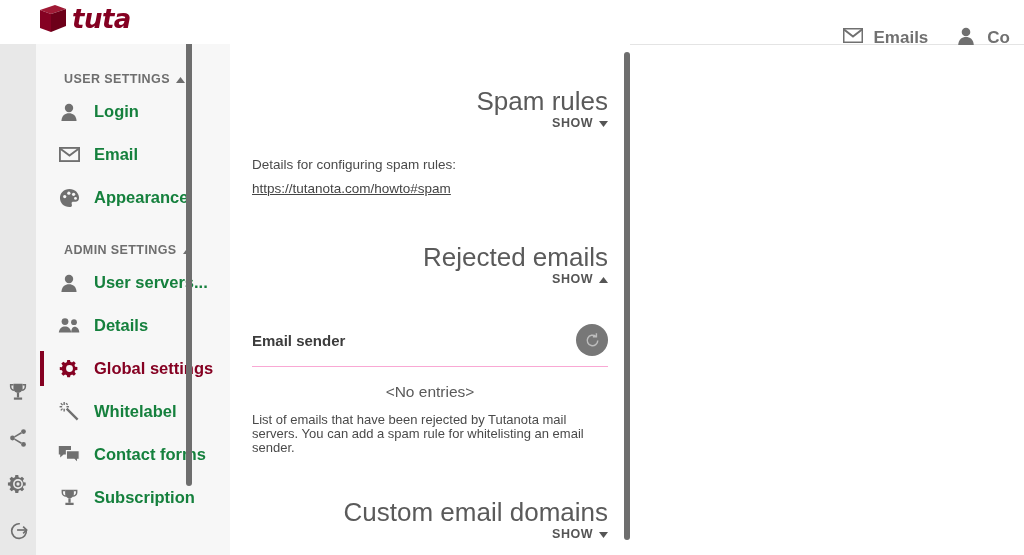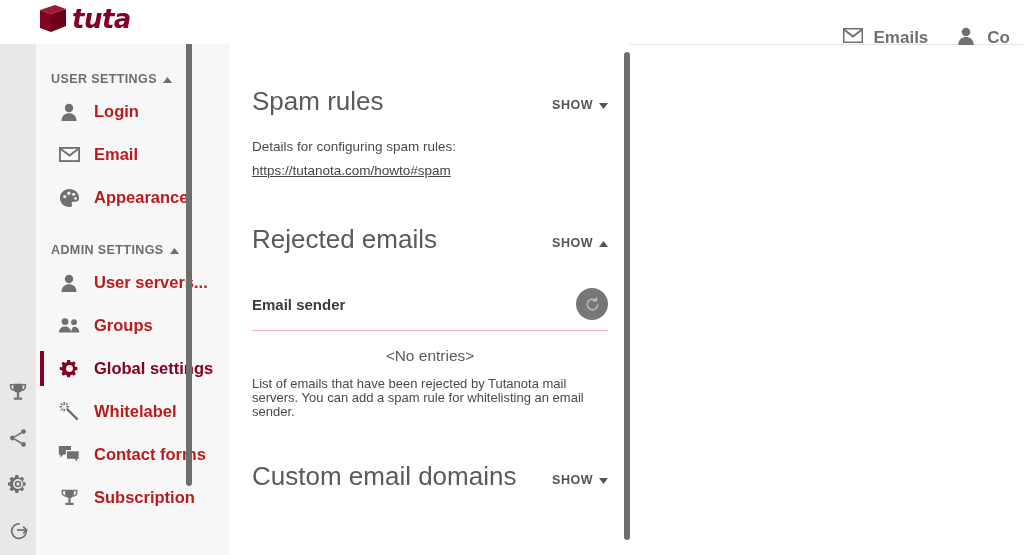--- a/index.html
+++ b/index.html
@@ -81,35 +81,35 @@
     overflow: hidden;
     z-index: 15;
   }
   .sidebar-inner { padding-top: 24px; position: relative; }
 
   .sb-group-title {
     font-size: 12.5px;
     font-weight: 700;
     letter-spacing: 0.4px;
     color: #6e6e6e;
-    padding-left: 15px;
+    padding-left: 28px;
     display: flex; align-items: center; gap: 6px;
     height: 22px;
     cursor: pointer;
     text-transform: uppercase;
   }
   .caret-up { display:block; }
 
   .sb-item {
     position: relative;
     display: flex; align-items: center;
     gap: 14px;
     height: 43px;
     padding-left: 22px;
-    color: #b91c1c;
+    color: #15803d;
     font-size: 16.5px;
     font-weight: 700;
     cursor: pointer;
     white-space: nowrap;
     overflow: hidden;
   }
   .sb-item .ic { width: 22px; display:flex; align-items:center; justify-content:center; flex:none; }
   .sb-item.active { color: #850122; }
   .sb-item.active::before {
     content: "";
@@ -137,20 +137,21 @@
     width: 400px; height: 511px;
     background: #ffffff;
     overflow: hidden;
     z-index: 10;
   }
   .content-inner { padding: 0 22px 0 22px; }
 
   .sec-head {
     display: flex; align-items: flex-end; justify-content: space-between;
     padding-top: 42px;
+    flex-direction: column;
   }
   .sec-title {
     font-size: 26px;
     font-weight: 400;
     color: #5a5a5a;
     line-height: 30px;
   }
   .show-btn {
     display: flex; align-items: center; gap: 6px;
     font-size: 12.5px; font-weight: 700;
@@ -367,21 +368,21 @@
 
       <div class="sb-item">
         <span class="ic">
           <svg width="22" height="17" viewBox="0 0 22 17">
             <circle cx="7" cy="4.6" r="3.4" fill="#707070"></circle>
             <circle cx="16" cy="5.2" r="2.9" fill="#707070"></circle>
             <path d="M0.8 15.6 C1.2 11.2 4 9.4 7 9.4 C10 9.4 12.8 11.2 13.2 15.6 Z" fill="#707070"></path>
             <path d="M13.2 15.6 C13 12.6 14.6 9.8 16.4 9.8 C18.6 9.8 21 11.4 21.3 15.6 Z" fill="#707070"></path>
           </svg>
         </span>
-        <span>Groups</span>
+        <span>Details</span>
       </div>
 
       <div class="sb-item active">
         <span class="ic">
           <svg width="21" height="21" viewBox="0 0 24 24">
             <path fill="#850122" d="M21 13.6v-3.2l-2.6-.45a6.8 6.8 0 0 0-.78-1.87l1.53-2.15-2.26-2.26-2.15 1.53a6.8 6.8 0 0 0-1.87-.78L12.6 2.3H9.4l-.45 2.6a6.8 6.8 0 0 0-1.87.78L4.93 4.15 2.67 6.41 4.2 8.56a6.8 6.8 0 0 0-.78 1.87L0.9 10.4v3.2l2.52.45c.18.66.46 1.28.78 1.87l-1.53 2.15 2.26 2.26 2.15-1.53c.59.32 1.21.6 1.87.78l.45 2.52h3.2l.45-2.52c.66-.18 1.28-.46 1.87-.78l2.15 1.53 2.26-2.26-1.53-2.15c.32-.59.6-1.21.78-1.87zM12 15.9a3.9 3.9 0 1 1 0-7.8 3.9 3.9 0 0 1 0 7.8z"></path>
           </svg>
         </span>
         <span>Global settings</span>
       </div>

